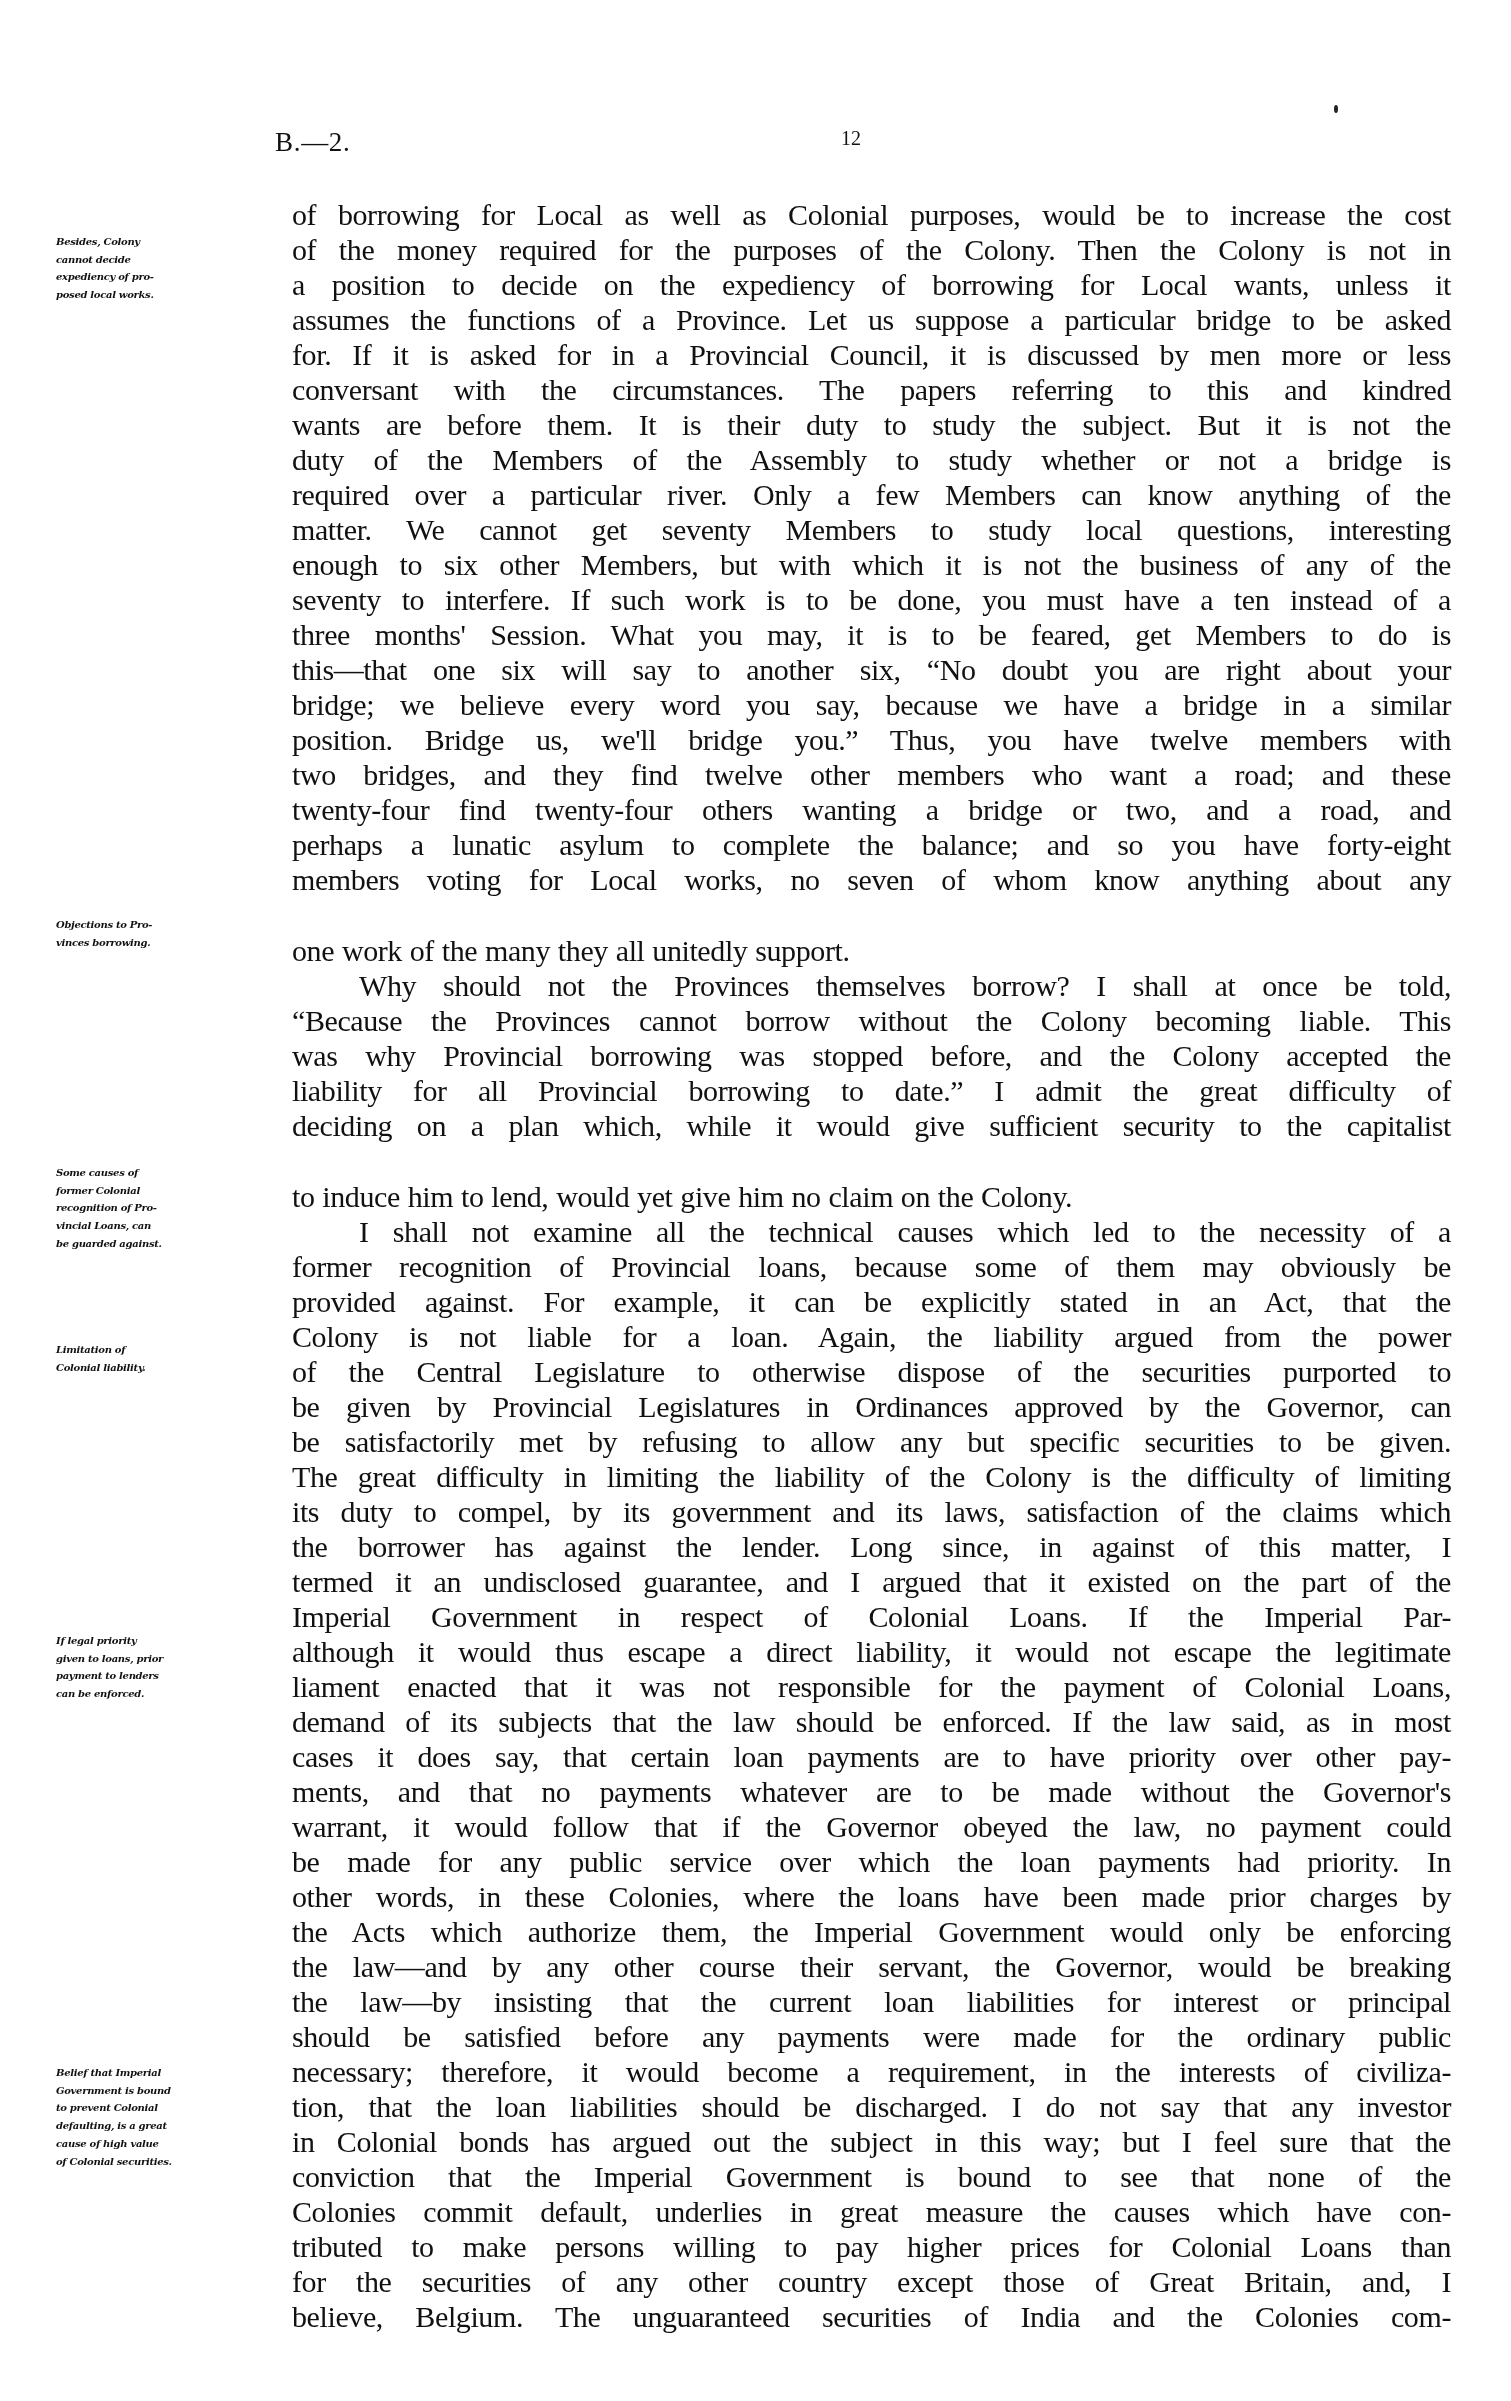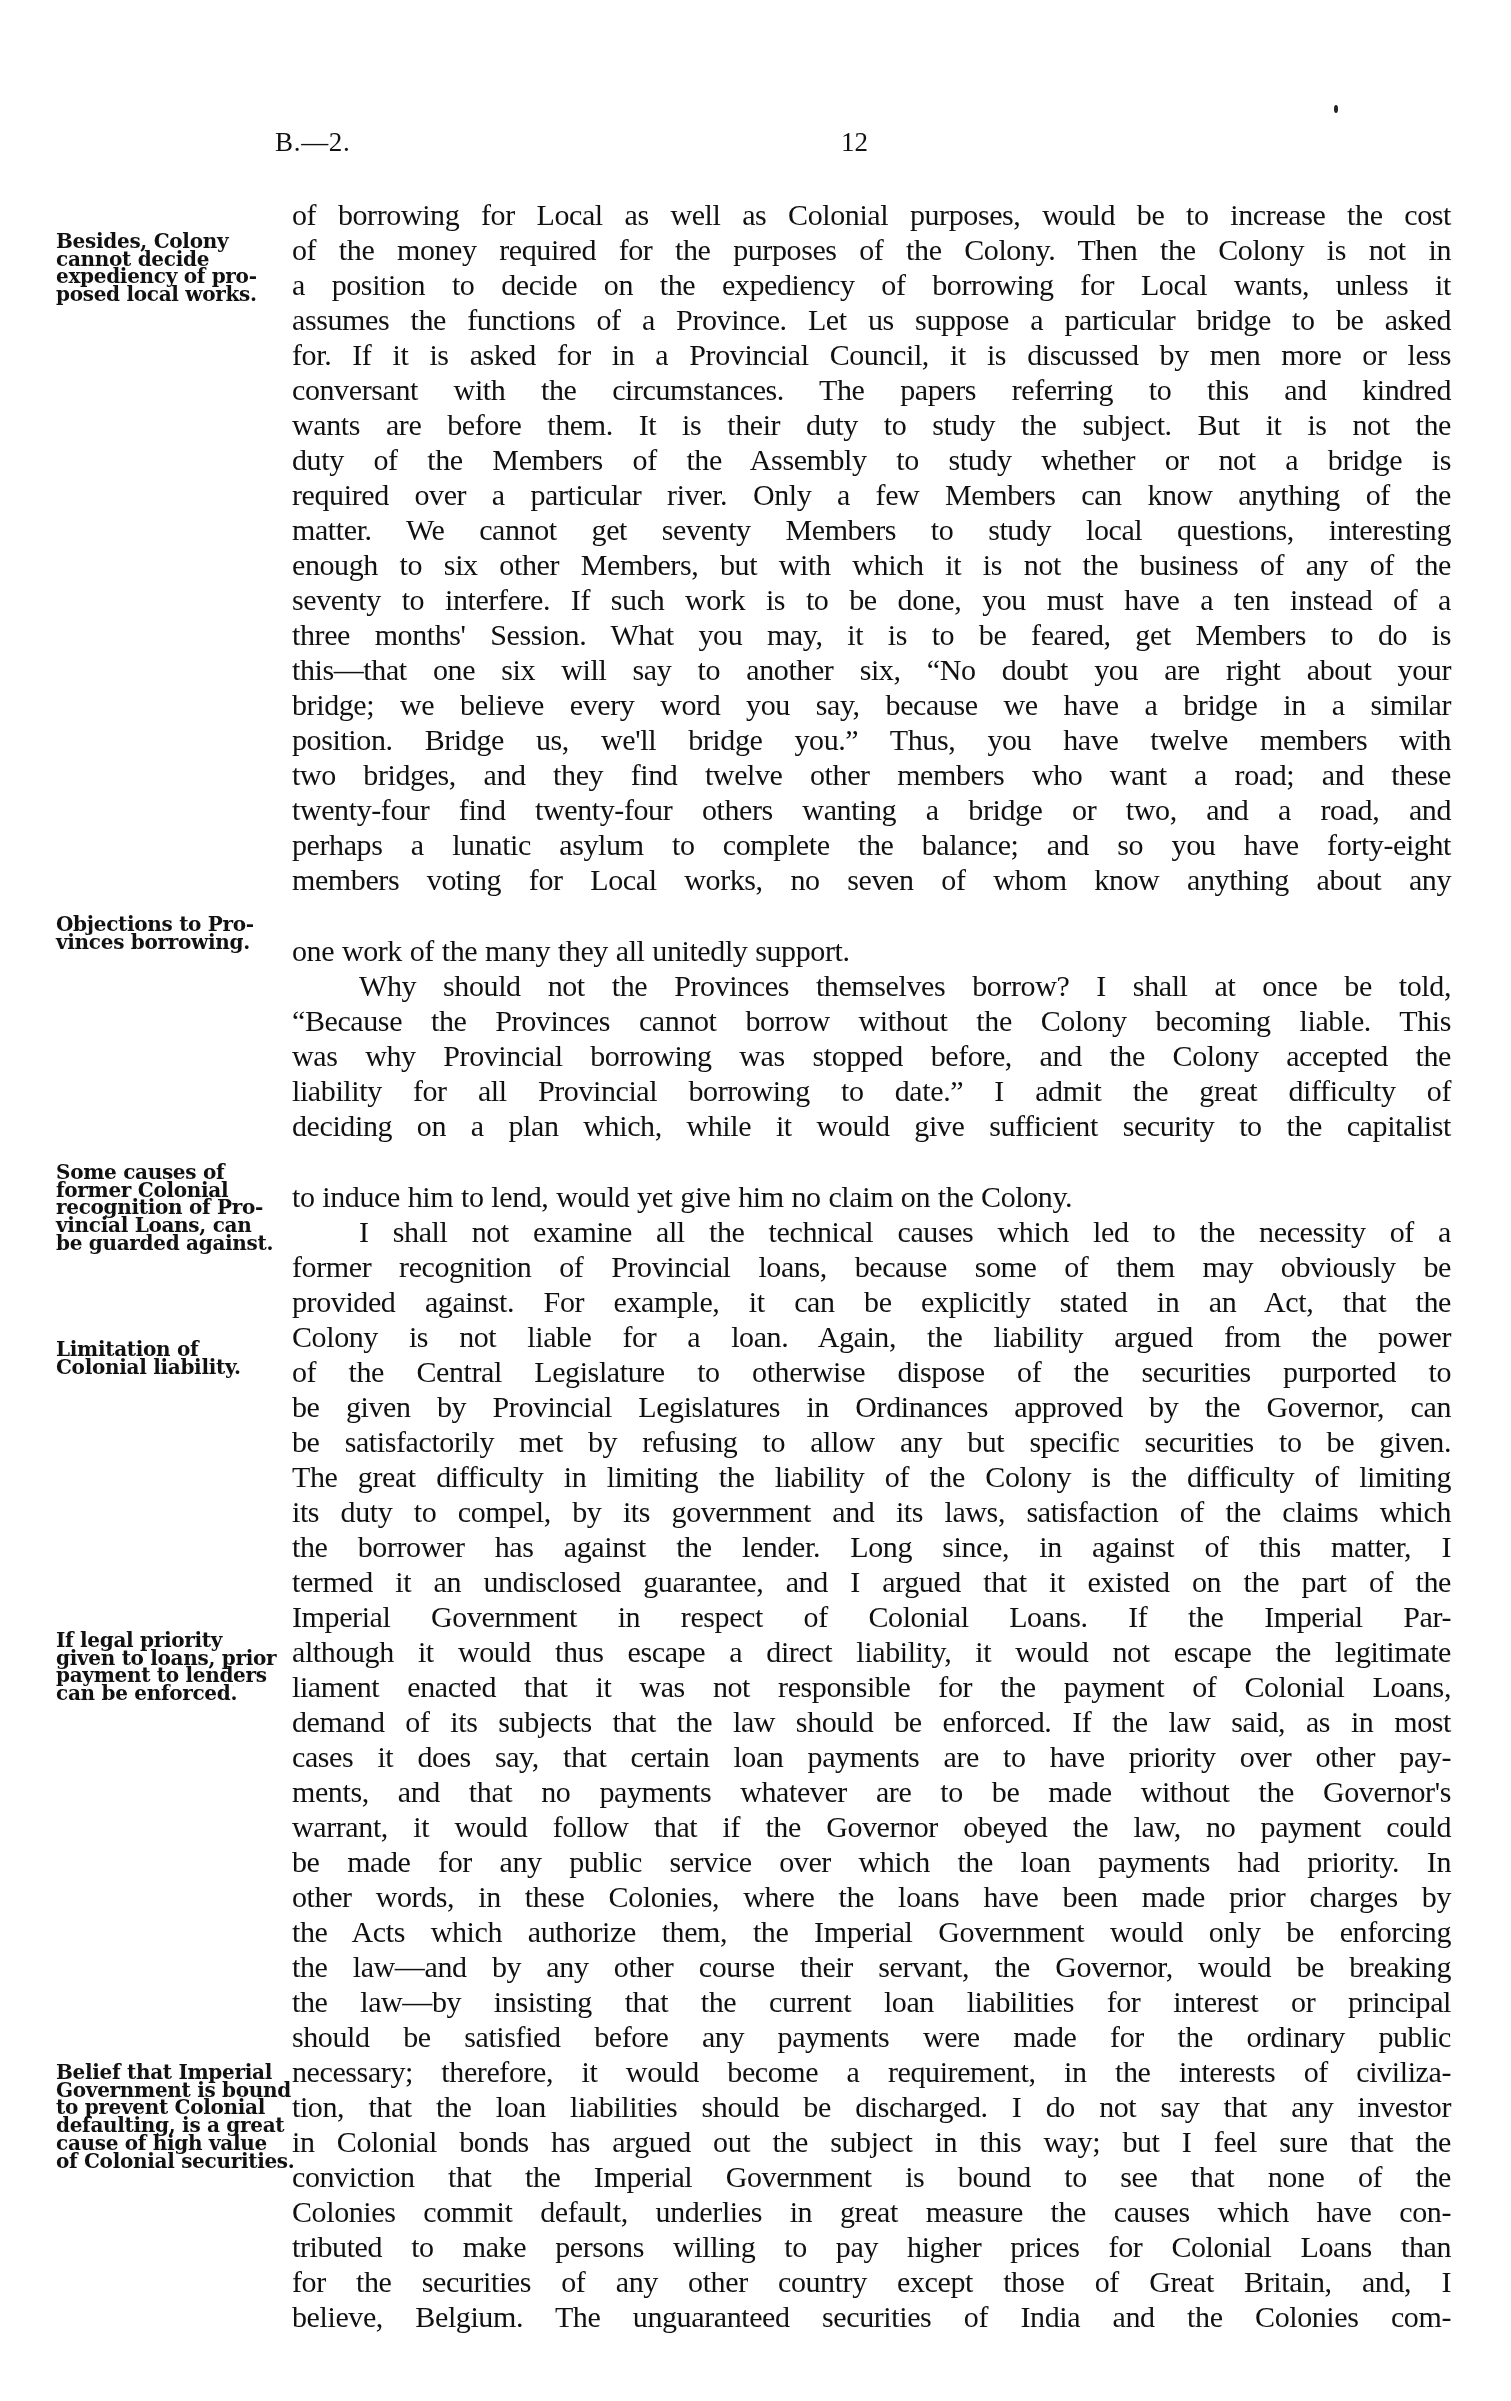--- a/index.html
+++ b/index.html
@@ -6,41 +6,41 @@
   body {
     width: 1511px; height: 2401px; position: relative; overflow: hidden;
     font-family: "Liberation Serif", "DejaVu Serif", serif; color: #111;
   }
   .header-code {
     position: absolute; left: 275px; top: 127px;
     font-size: 27px; font-weight: normal; letter-spacing: 0.7px;
   }
   .page-number {
     position: absolute; left: 841px; top: 127px;
-    font-size: 27px;
+    font-size: 20px;
   }
   .speck {
     position: absolute; left: 1334px; top: 105px; width: 4px; height: 8px;
     background: #222; border-radius: 50%;
   }
   .main-column {
     position: absolute; left: 292px; top: 197px; width: 1159px;
     font-size: 30px; line-height: 35px; text-align: justify;
     letter-spacing: -0.4px; word-spacing: 0.7px;
   }
   .main-column .line {
     display: block; height: 35px; white-space: nowrap; overflow: visible;
     text-align: justify; text-align-last: justify;
   }
   .main-column .line.last { text-align-last: left; margin-top: 36px; }
   .main-column .line.indent { padding-left: 67px; }
   .side-note {
     position: absolute; left: 56px; width: 220px;
     font-family: "DejaVu Serif", "Liberation Serif", serif;
-    font-weight: bold; font-size: 20px; line-height: 17.7px; letter-spacing: -0.3px;
+    font-weight: bold; font-size: 10px; line-height: 17.7px; letter-spacing: -0.3px; font-style: italic;
   }
   .side-note .nl { display: block; white-space: nowrap; }
 </style>
 </head>
 <body>
 
 <div>
   <div class="speck"></div>
   <div class="header-code">B.—2.</div>
   <div class="page-number">12</div>

